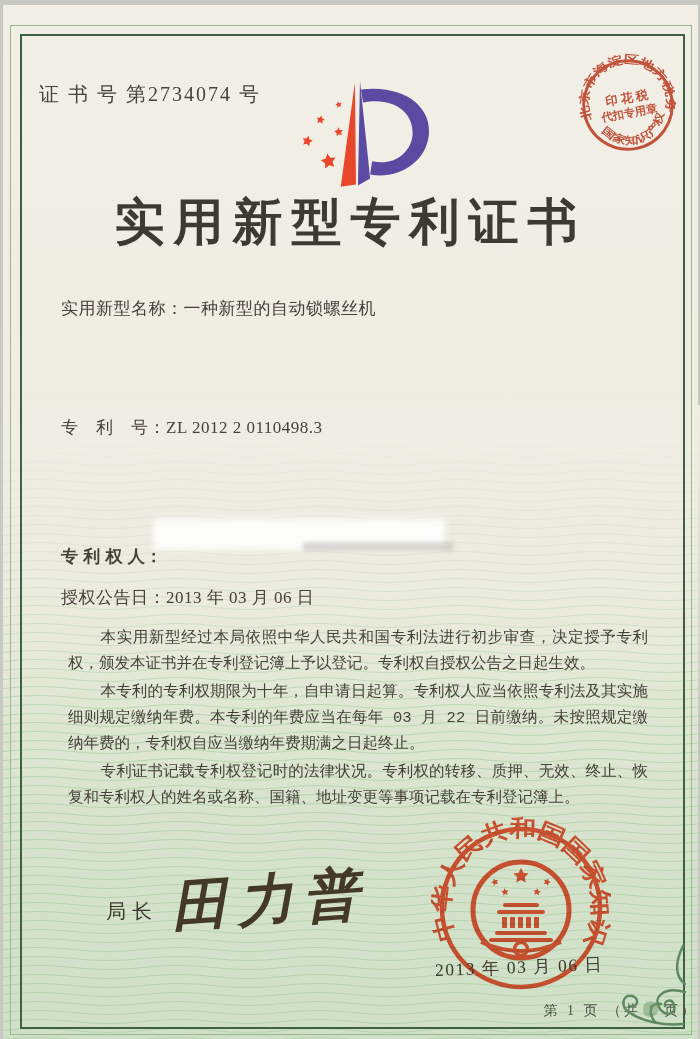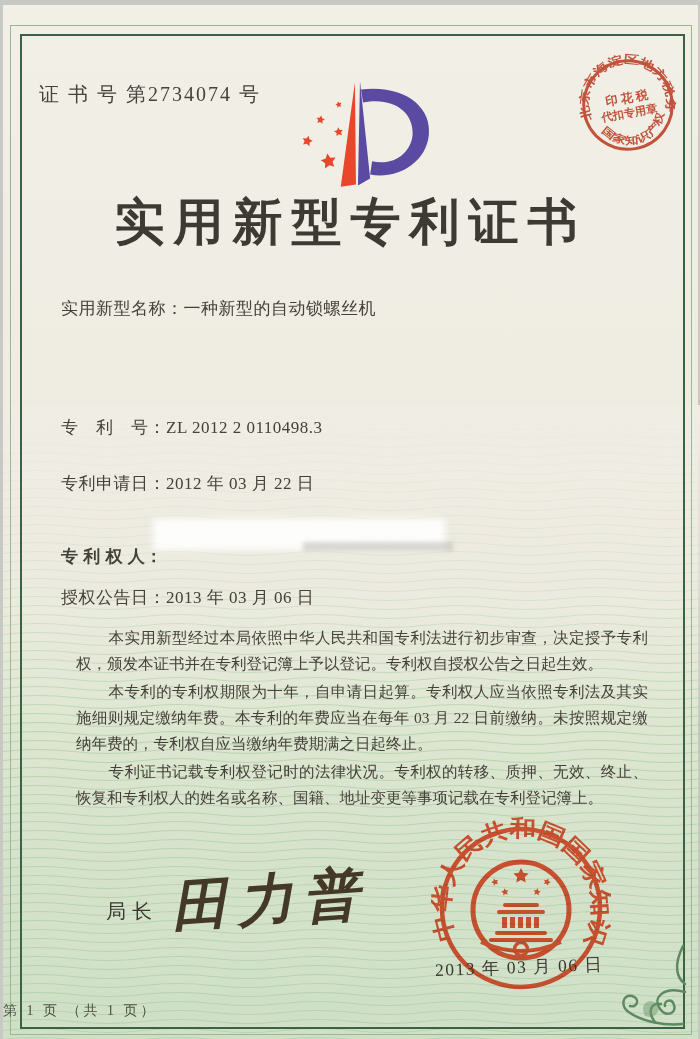--- a/index.html
+++ b/index.html
@@ -19,27 +19,27 @@
   #logo{left:277px;top:74px;width:162px;height:114px;}
   #title{left:0;top:184px;width:100%;text-align:center;font-size:50px;font-weight:700;
     letter-spacing:9px;color:#3d3a34;}
   .field{left:58px;font-size:17px;color:#45413a;letter-spacing:.5px;white-space:nowrap;}
   .field .lbl{}
   #f0{top:292px;} #f1{top:356px;} #f2{top:411px;} #f3{top:467px;} #f4{top:540px;font-weight:bold;} #f5{top:581px;}
   #redaction{left:150px;top:514px;width:292px;height:31px;background:rgba(255,255,255,.88);
     filter:blur(3px);border-radius:3px;}
   #redaction2{left:300px;top:537px;width:150px;height:9px;background:rgba(188,185,178,.55);filter:blur(2px);}
   #paras{left:57px;top:620px;width:588px;color:#45413a;}
-  #paras p{margin:0 0 2px 16px;font-size:15.5px;line-height:26px;text-indent:2.1em;text-align:justify;}
+  #paras p{margin:0 0 2px 8px;font-size:15.5px;line-height:26px;text-indent:2.1em;text-align:justify;font-family:Liberation Mono, monospace;}
   #officer{left:103px;top:893px;font-size:20px;letter-spacing:6px;color:#3d382f;}
   #signature{left:168px;top:858px;font-size:56px;color:#443827;transform:rotate(-4deg);
     letter-spacing:10px;font-style:italic;font-weight:600;}
   #main-seal{left:428px;top:810px;width:180px;height:190px;mix-blend-mode:multiply;opacity:.95;}
   #seal-date{left:432px;top:950px;font-size:17.5px;letter-spacing:1.5px;color:#3b362e;transform:rotate(-2deg);}
-  #footer{left:0;top:997px;width:100%;text-align:left;font-size:14px;letter-spacing:3px;color:#4b5044;}
+  #footer{left:0;top:997px;width:100%;text-align:right;font-size:14px;letter-spacing:3px;color:#4b5044;}
   #ornament{right:9px;bottom:9px;width:78px;height:88px;}
   svg text{font-family:"Liberation Serif","DejaVu Serif",serif;}
 </style>
 </head>
 <body>
 
 <div id="paper">
 
   <svg id="waves" xmlns="http://www.w3.org/2000/svg">
     <defs>
@@ -88,23 +88,20 @@
     <path d="M 80,10 C 124,5 150,28 147,55 C 144,84 114,99 89,94 L 91,81 C 113,86 130,72 131,54 C 132,32 111,17 82,23 Z" fill="#5b4aa2"></path>
   </svg>
 
   <div id="title" class="abs">实用新型专利证书</div>
 
   <div id="f0" class="abs field">
     <span class="lbl">实用新型名称：</span><span>一种新型的自动锁螺丝机</span>
   </div>
   <div id="f2" class="abs field">
     <span class="lbl">专　利　号：</span><span>ZL 2012 2 0110498.3</span>
-  </div>
-  <div id="f3" class="abs field">
-    <span class="lbl">专利申请日：</span><span>2012 年 03 月 22 日</span>
   </div>
   <div id="f4" class="abs field">
     <span class="lbl">专 利 权 人：</span><span></span>
   </div>
   <div id="redaction" class="abs"></div>
   <div id="redaction2" class="abs"></div>
   <div id="f5" class="abs field">
     <span class="lbl">授权公告日：</span><span>2013 年 03 月 06 日</span>
   </div>
 

